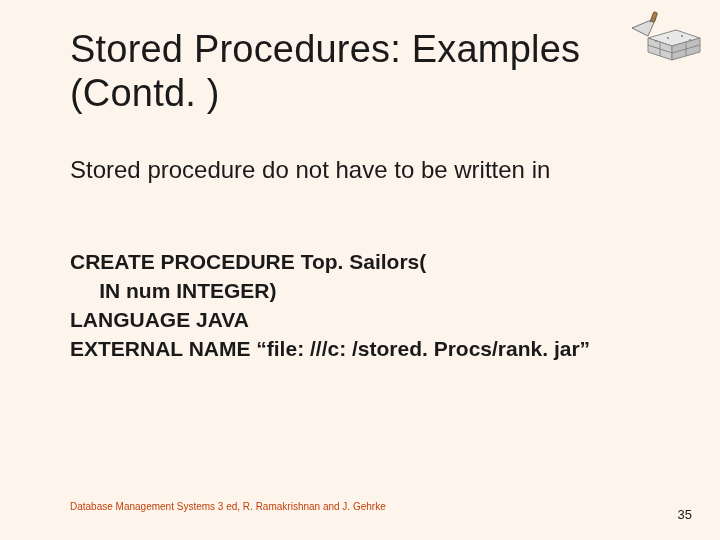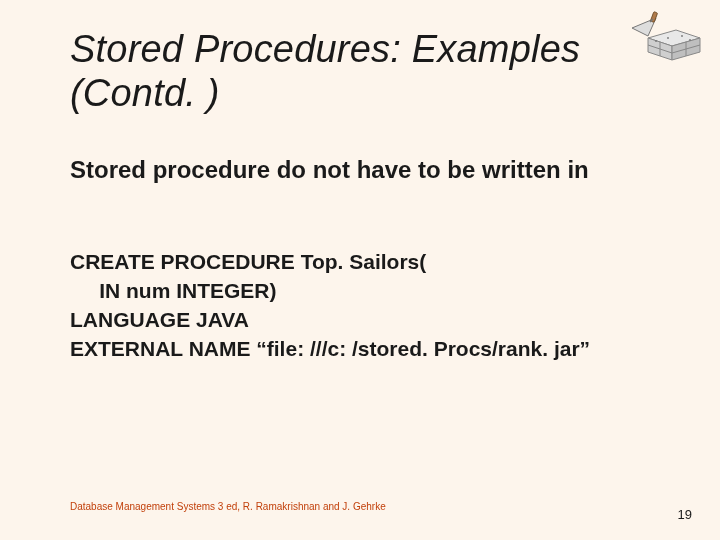--- a/index.html
+++ b/index.html
@@ -18,34 +18,33 @@
     background: #fdf5ec;
     box-sizing: border-box;
   }
   .title {
     position: absolute;
     left: 70px;
     top: 28px;
     width: 560px;
     font-size: 38px;
     line-height: 1.15;
-    font-style: italic;
     font-weight: 400;
     color: #1a1a1a;
     letter-spacing: 0.2px;
   }
   .body {
     position: absolute;
     left: 70px;
     top: 155px;
     width: 580px;
     font-size: 24px;
     line-height: 1.28;
     color: #1a1a1a;
-    font-weight: 700;
+    font-weight: 400;
   }
   .body .indent {
     padding-left: 24px;
   }
   .code {
     position: absolute;
     left: 70px;
     top: 248px;
     width: 600px;
     font-size: 21px;
@@ -113,15 +112,15 @@
   <div class="body">
     <div>Stored procedure do not have to be written in</div>
   </div>
 
   <div class="code"><span>CREATE PROCEDURE Top. Sailors(</span>
 <span>     IN num INTEGER)</span>
 <span>LANGUAGE JAVA</span>
 <span>EXTERNAL NAME “file: ///c: /stored. Procs/rank. jar”</span></div>
 
   <div class="footer-left">Database Management Systems 3 ed,  R. Ramakrishnan and J. Gehrke</div>
-  <div class="footer-right">19</div>
+  <div class="footer-right">35</div>
 
 </div>
 
 </body></html>

